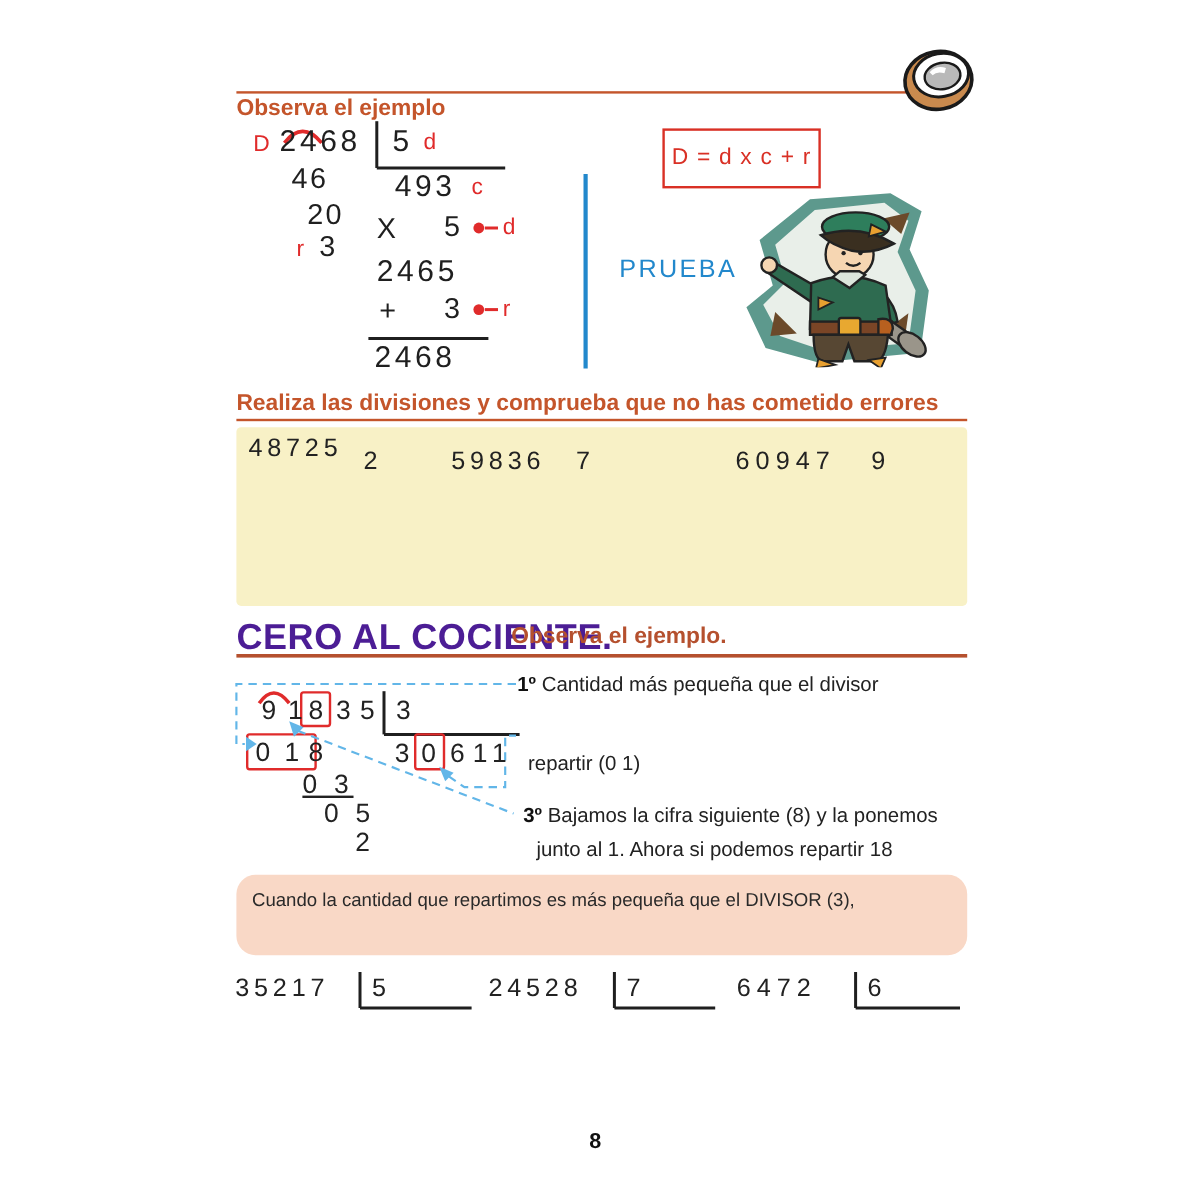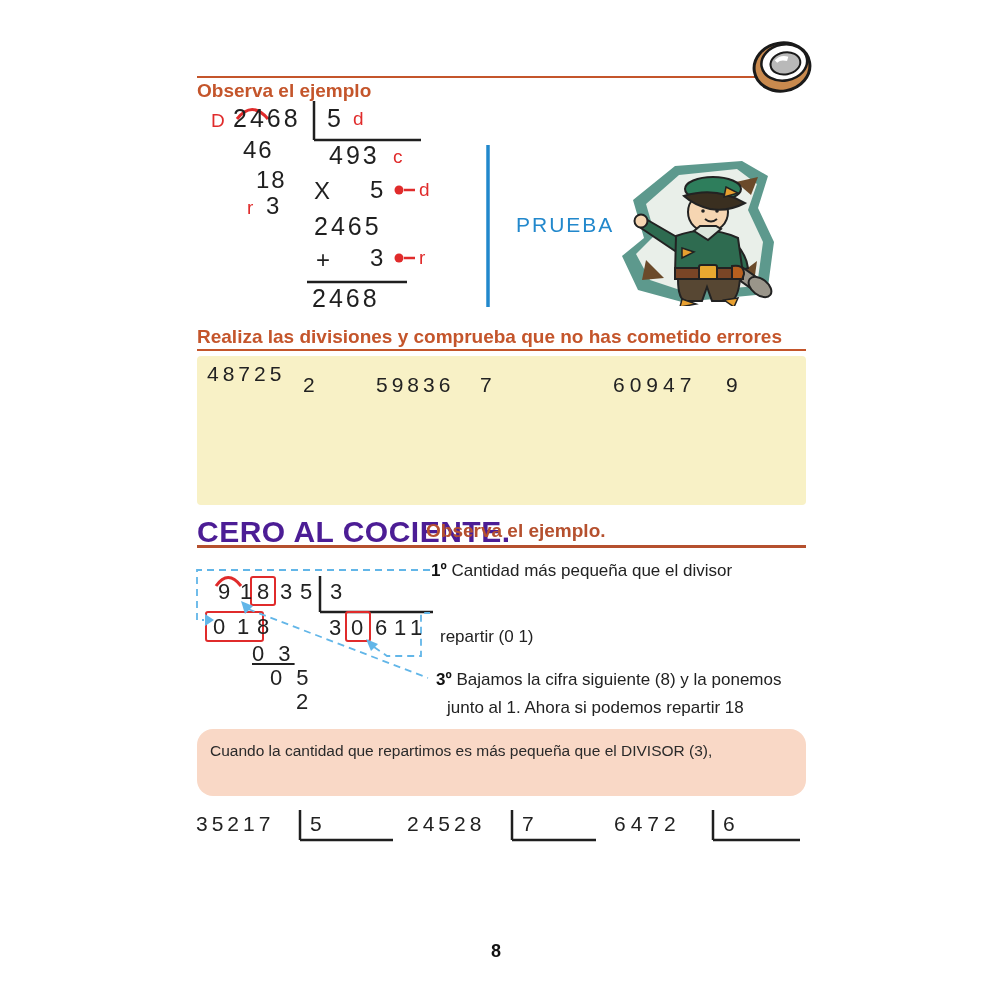--- a/index.html
+++ b/index.html
@@ -105,32 +105,35 @@
     </g>
   </svg>
 
   <span class="abs redlbl" style="left:211px;top:110px;">D</span>
   <span class="abs n" style="left:233px;top:104px;">2468</span>
   <span class="abs n" style="left:327px;top:104px;">5</span>
   <span class="abs redlbl" style="left:353px;top:108px;">d</span>
   <span class="abs n" style="left:329px;top:141px;">493</span>
   <span class="abs redlbl" style="left:393px;top:146px;">c</span>
   <span class="abs n2" style="left:243px;top:136px;">46</span>
-  <span class="abs n2" style="left:256px;top:166px;">18</span>
+  <span class="abs n2" style="left:256px;top:166px;">20</span>
   <span class="abs redlbl" style="left:247px;top:197px;">r</span>
   <span class="abs n2" style="left:266px;top:192px;">3</span>
   <span class="abs n2" style="left:314px;top:177px;">X</span>
   <span class="abs n2" style="left:370px;top:176px;">5</span>
   <span class="abs redlbl" style="left:419px;top:179px;">d</span>
   <span class="abs n" style="left:314px;top:212px;">2465</span>
   <span class="abs n2" style="left:316px;top:246px;">+</span>
   <span class="abs n2" style="left:370px;top:244px;">3</span>
   <span class="abs redlbl" style="left:419px;top:247px;">r</span>
   <span class="abs n" style="left:312px;top:284px;">2468</span>
 
+  <div class="formula-box">
+    <span>D = d x c + r</span>
+  </div>
   <span class="abs prueba" style="left:516px;top:213px;">PRUEBA</span>
 
   <svg class="abs" style="left:620px;top:160px;" width="157" height="146" viewBox="0 0 157 146">
     <polygon points="55,6 122,1 148,16 138,48 154,82 147,134 62,142 18,130 2,96 24,78 13,40" fill="#5d998d"></polygon>
     <polygon points="59,15 117,9 137,24 128,50 143,82 137,126 66,132 30,120 16,94 35,75 26,44" fill="#e9efe9"></polygon>
     <polygon points="116,22 138,17 131,35" fill="#6b4a2a"></polygon>
     <polygon points="26,100 44,118 22,120" fill="#6b4a2a"></polygon>
     <polygon points="120,114 137,101 134,122" fill="#6b4a2a"></polygon>
     <g stroke="#222222" stroke-width="2">
       <path d="M116 84 Q126 94 128 108 L118 112 Q112 98 108 88 Z" fill="#2e6b50"></path>

